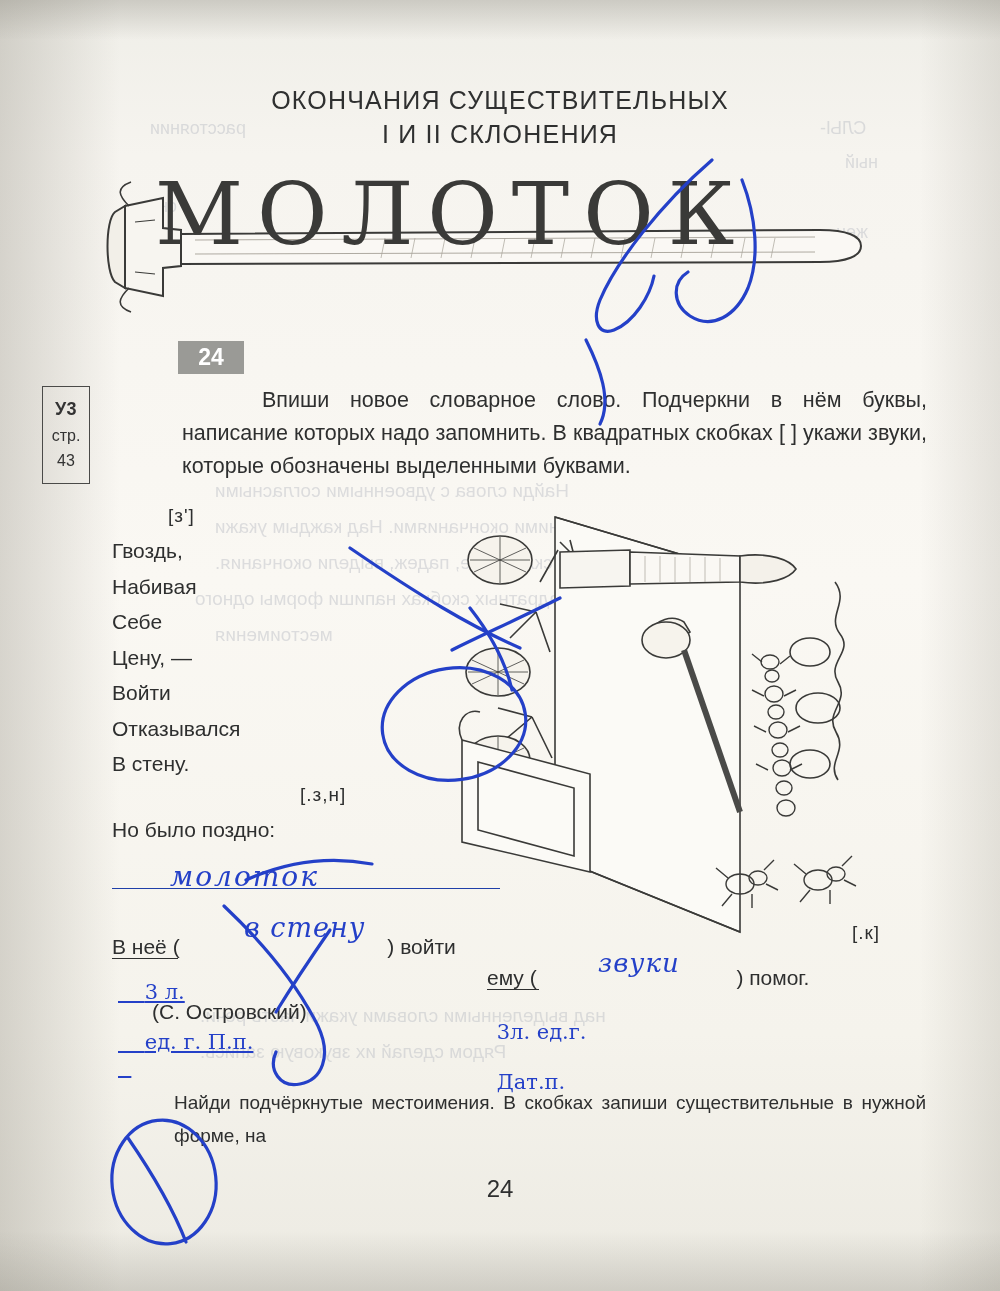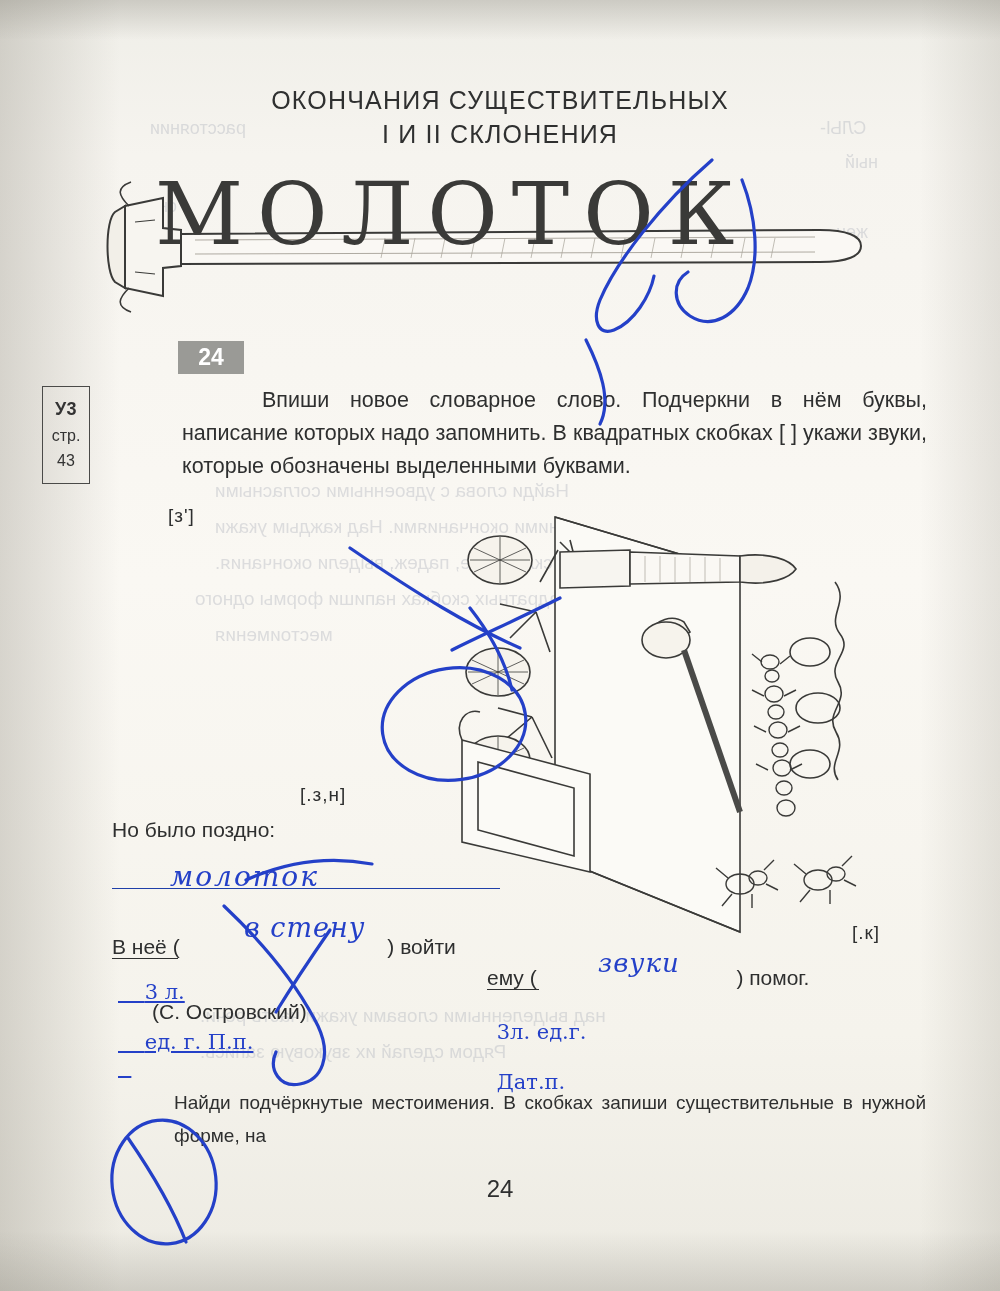--- a/index.html
+++ b/index.html
@@ -152,20 +152,29 @@
   <div class="margin-box">
     <b>У3</b>
     <span>стр.</span>
     <span>43</span>
   </div>
 
   <div class="ex-badge">24</div>
   <div class="task-text">Впиши новое словарное слово. Подчеркни в нём буквы, написание которых надо запомнить. В квадратных скобках [ ] укажи звуки, которые обозначены выделенными буквами.</div>
 
   <div class="br-1">[з']</div>
+  <div class="poem">
+    <div>Гвоздь,</div>
+    <div>Набивая</div>
+    <div>Себе</div>
+    <div>Цену, —</div>
+    <div>Войти</div>
+    <div>Отказывался</div>
+    <div>В стену.</div>
+  </div>
   <div class="br-2">[.з,н]</div>
   <div class="br-3">[.к]</div>
 
   <div class="line-pozdno">Но было поздно:</div>
   <div class="rule-1"></div>
 
   <div class="line-vnee">
     <span>В неё (</span>
     <span style="display:inline-block;width:196px;"></span>
     <span>) войти</span>

